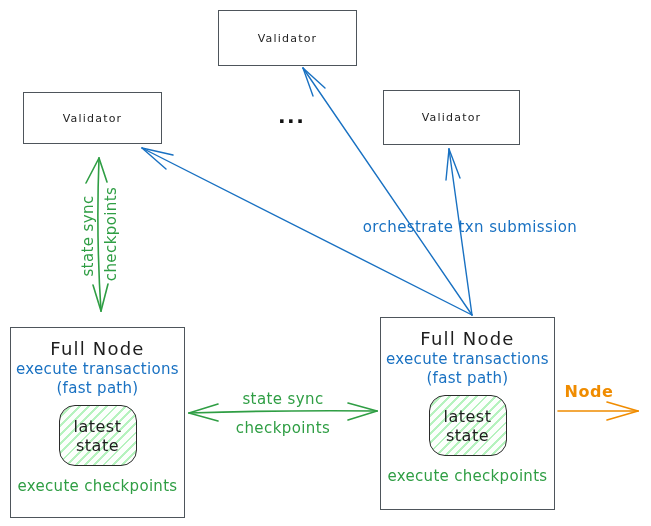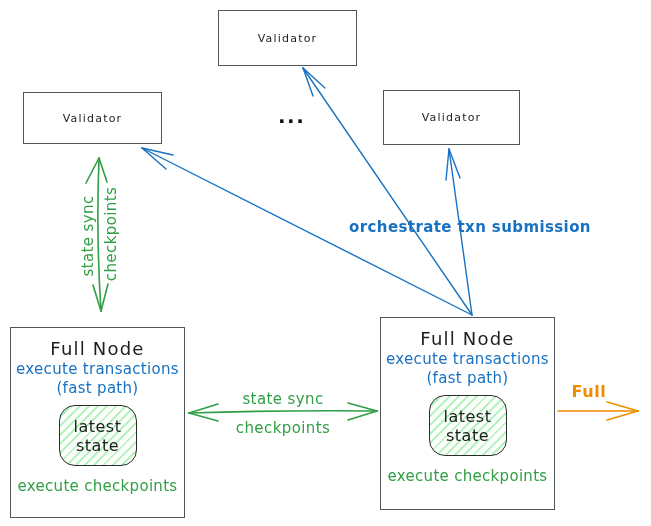--- a/index.html
+++ b/index.html
@@ -110,17 +110,17 @@
     </div>
     <div class="fn-green">execute checkpoints</div>
   </div>
 
   <div class="lbl green vert" style="left:88px;top:236px;">state sync</div>
   <div class="lbl green vert" style="left:111px;top:234px;">checkpoints</div>
 
   <div class="lbl green" style="left:283px;top:399px;">state sync</div>
   <div class="lbl green" style="left:283px;top:428px;">checkpoints</div>
 
-  <div class="lbl blue" style="left:470px;top:227px;font-weight:bold;">orchestrate txn submission</div>
+  <div class="lbl blue" style="left:470px;top:227px;">orchestrate txn submission</div>
 
-  <div class="lbl orange" style="left:589px;top:391px;">Full</div>
+  <div class="lbl orange" style="left:589px;top:391px;">Node</div>
 
 </div>
 
 </body></html>

